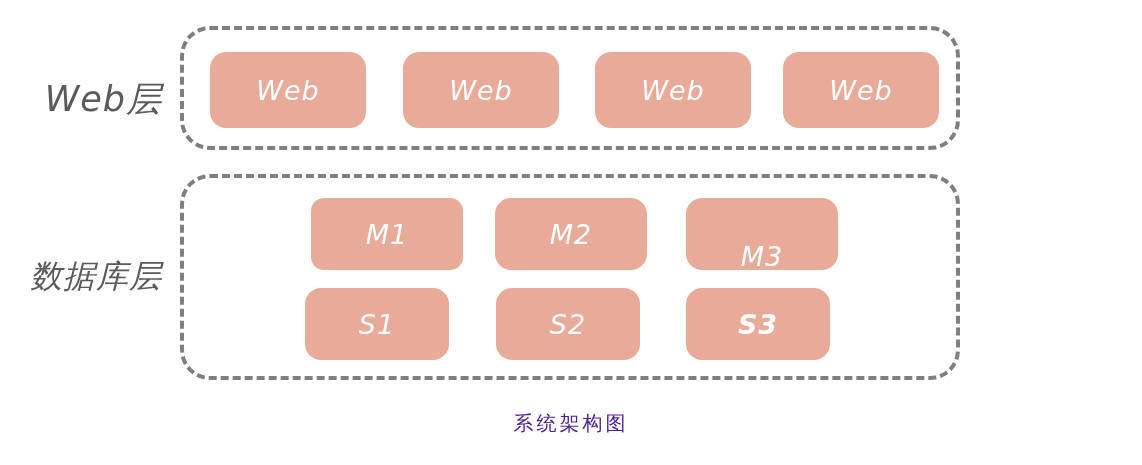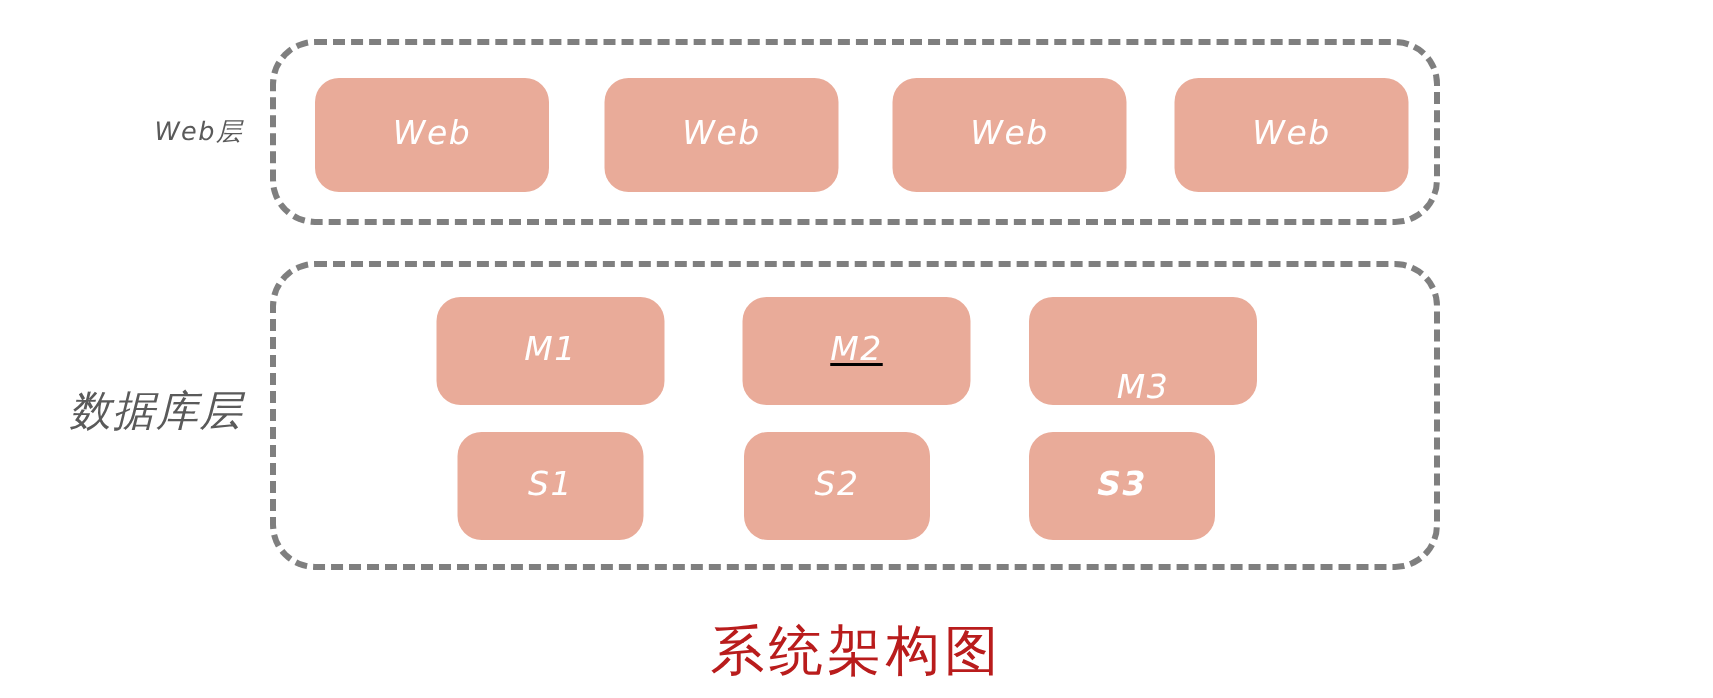--- a/index.html
+++ b/index.html
@@ -26,27 +26,27 @@
     font-weight: 400;
     letter-spacing: 1px;
     white-space: nowrap;
     text-align: right;
     font-style: italic;
   }
   #web-tier-label {
     left: 20px;
     width: 142px;
     top: 76px;
-    font-size: 17px;
+    font-size: 35px;
   }
   #db-tier-label {
     left: 10px;
     width: 152px;
     top: 255px;
-    font-size: 28px;
+    font-size: 32px;
   }
 
   
   .tier-container {
     position: absolute;
     border: 4px dashed #7f7f7f;
     border-radius: 30px;
     box-sizing: border-box;
     background: transparent;
   }
@@ -68,21 +68,21 @@
     position: absolute;
     background: #e9ab99;
     border-radius: 16px;
     box-sizing: border-box;
     display: flex;
     align-items: center;
     justify-content: center;
   }
   .node-label {
     color: #ffffff;
-    font-size: 22px;
+    font-size: 27px;
     font-style: italic;
     letter-spacing: 1px;
     font-family: "DejaVu Sans", sans-serif;
     line-height: 1;
     user-select: none;
   }
 
   
   .web-row .node-box {
     top: 52px;
@@ -93,43 +93,43 @@
   #web-node-1 { left: 403px; }
   #web-node-2 { left: 595px; }
   #web-node-3 { left: 783px; }
 
   
   .master-row .node-box {
     top: 198px;
     width: 152px;
     height: 72px;
   }
-  #master-node-0 { left: 291px; }
-  #master-node-1 { left: 495px; text-decoration: underline; }
+  #master-node-0 { left: 311px; border-radius: 13px; }
+  #master-node-1 { left: 495px; }
   #master-node-2 { left: 686px; align-items: flex-end; }
 
   
   .slave-row .node-box {
     top: 288px;
-    width: 124px;
+    width: 144px;
     height: 72px;
   }
   #slave-node-0 { left: 305px; }
   #slave-node-1 { left: 496px; }
   #slave-node-2 { left: 686px; font-weight: bold; }
 
   
   #diagram-caption {
     position: absolute;
     left: 0;
     right: 0;
     top: 410px;
     text-align: center;
-    color: #b91c1c;
-    font-size: 36px;
+    color: #4c1d95;
+    font-size: 20px;
     letter-spacing: 3px;
     font-family: "DejaVu Sans", sans-serif;
   }
 </style>
 </head>
 <body>
 
 <div id="diagram-root">
 
   <div class="tier-label" id="web-tier-label">Web层</div>

